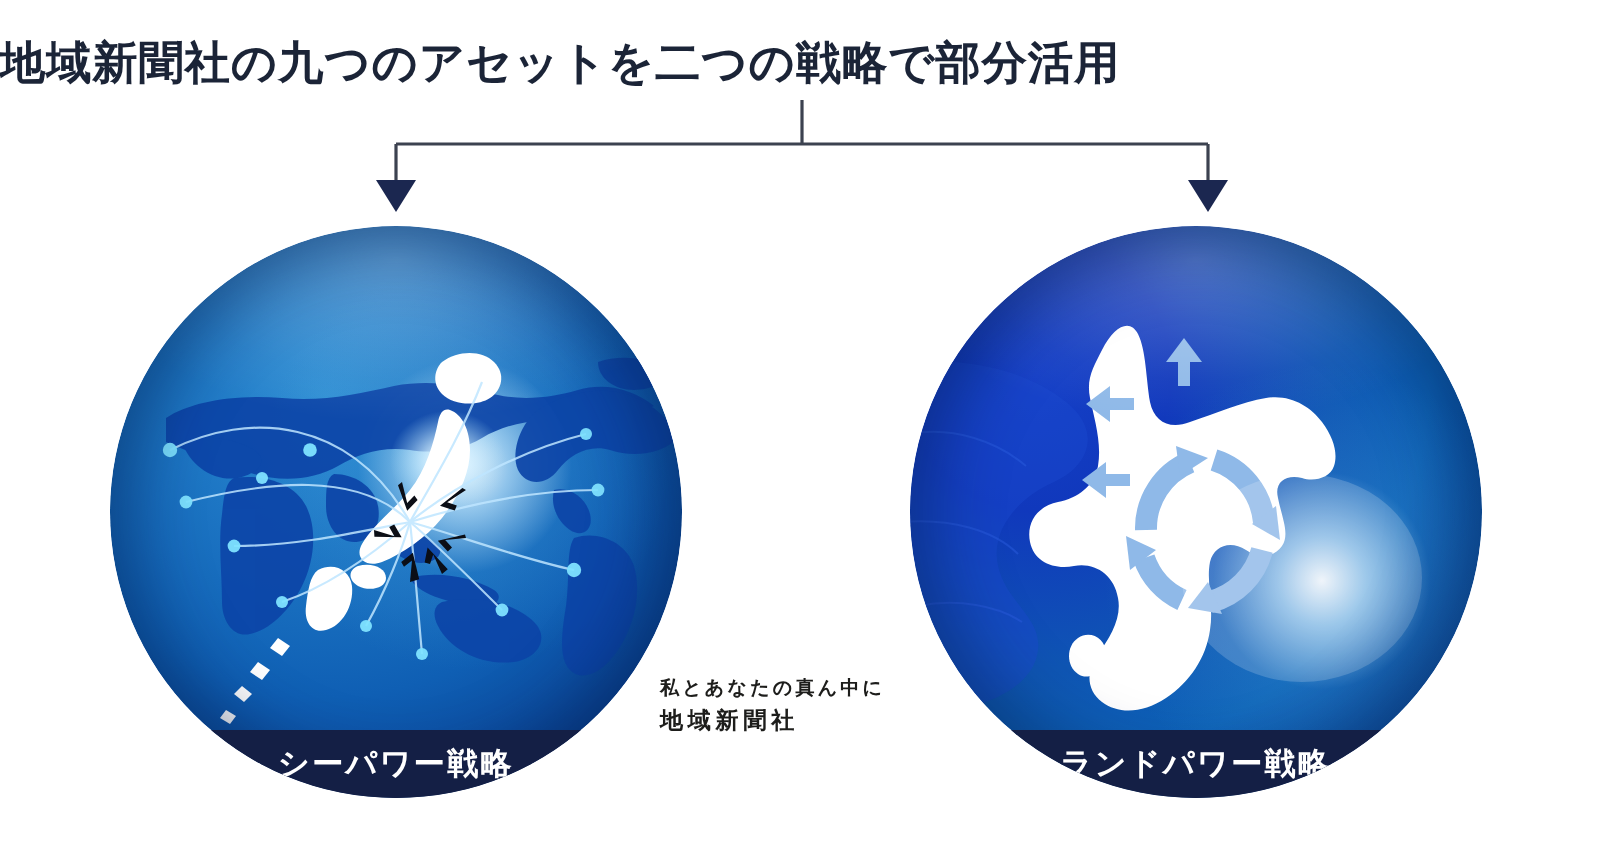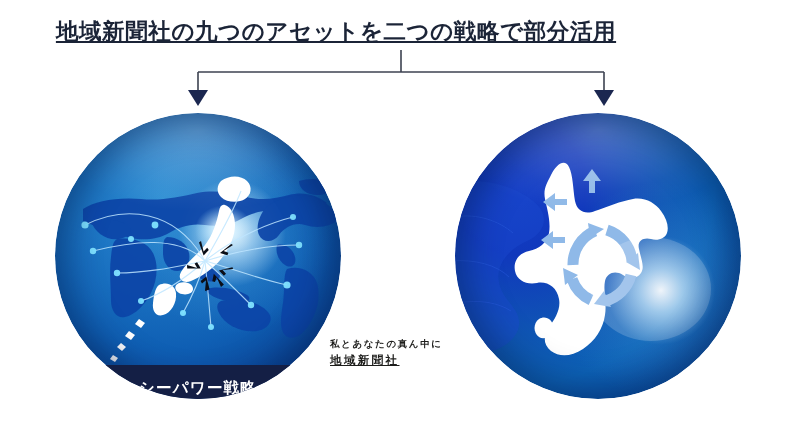--- a/index.html
+++ b/index.html
@@ -15,28 +15,27 @@
     font-family: "Liberation Sans", "DejaVu Sans", sans-serif;
     -webkit-font-smoothing: antialiased;
   }
 
   
   .title {
     position: absolute;
     left: 0;
     top: 18px;
     width: 672px;
-    text-align: center;
+    text-align: left;
     font-size: 22.5px;
     font-weight: 700;
     color: #1b2437;
     letter-spacing: 0.6px;
     white-space: nowrap;
     line-height: 1.2;
-    text-decoration: underline;
   }
 
   
   .connector {
     position: absolute;
     left: 0;
     top: 50px;
     width: 800px;
     height: 62px;
     pointer-events: none;
@@ -92,21 +91,21 @@
 
   
   .band {
     position: absolute;
     left: 0;
     right: 0;
     bottom: 0;
     height: 34px;
     background: #141f45;
     display: flex;
-    align-items: flex-end;
+    align-items: center;
     justify-content: center;
   }
   .band-label {
     color: #ffffff;
     font-size: 15.5px;
     font-weight: 700;
     letter-spacing: 1.2px;
     white-space: nowrap;
   }
 
@@ -146,21 +145,20 @@
     height: 40px;
     pointer-events: none;
   }
   .logo-company {
     font-size: 11.5px;
     font-weight: 700;
     color: #1d1d1b;
     letter-spacing: 2.4px;
     margin-top: 2px;
     white-space: nowrap;
-    text-decoration: underline;
   }
 </style>
 </head>
 <body>
 
 <div class="title">地域新聞社の九つのアセットを二つの戦略で部分活用</div>
 
 <svg class="connector" viewBox="0 0 800 62">
 
   <line x1="401" y1="0" x2="401" y2="22" stroke="#3c4250" stroke-width="1.6"></line>
@@ -365,20 +363,23 @@
         <path d="M110 172 l-2 -17 15 7 Z"></path>
       </g>
 
       <ellipse cx="196" cy="176" rx="60" ry="52" fill="#ffffff" opacity="0.18"></ellipse>
     </g>
   </svg>
 
   <div class="globe-sheen"></div>
   <div class="globe-vignette"></div>
 
+  <div class="band">
+    <span class="band-label">ランドパワー戦略</span>
+  </div>
 </div>
 
 <div class="logo">
   <div class="logo-tagline">私とあなたの真ん中に</div>
 
 
   <div class="logo-company">地域新聞社</div>
 </div>
 
 </body></html>

